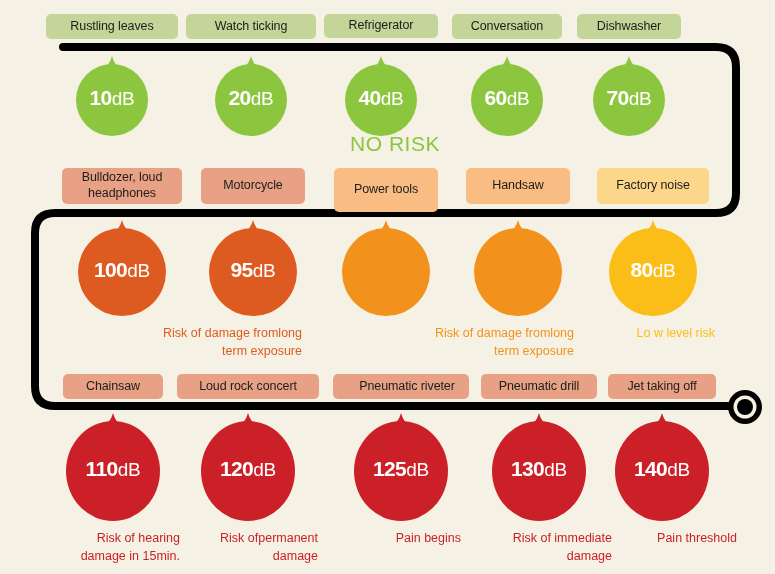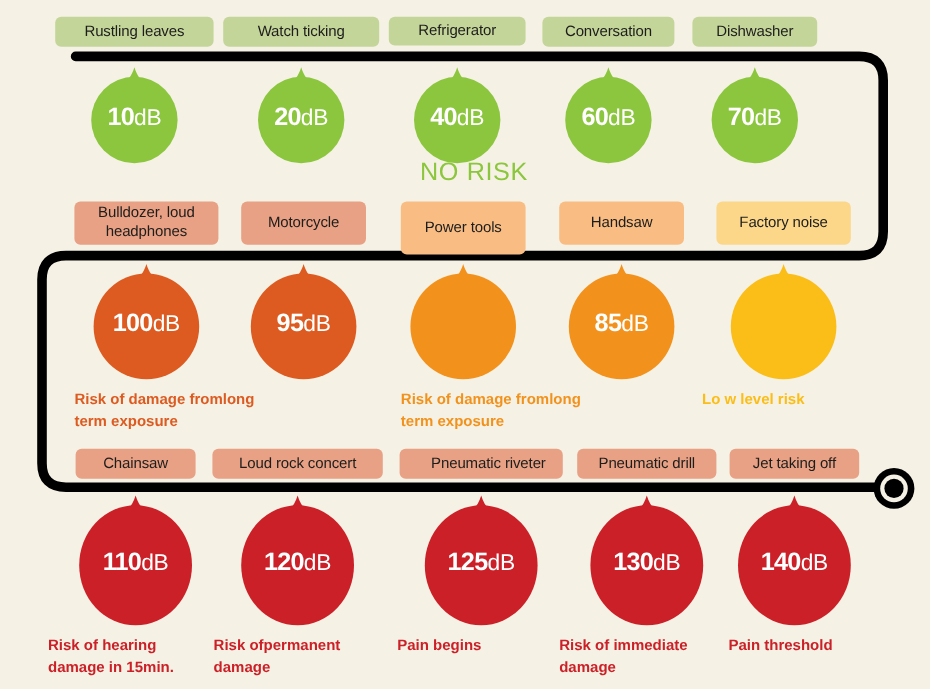--- a/index.html
+++ b/index.html
@@ -70,26 +70,25 @@
   }
   .dtext .unit {
     font-size: 19px;
     font-weight: normal;
     letter-spacing: -0.2px;
   }
 
   
   .caption {
     position: absolute;
-    text-align: left;
+    text-align: right;
     font-size: 12.5px;
     line-height: 1.45;
     z-index: 3;
     white-space: pre-line;
-    font-weight: bold;
   }
 
   
   #no-risk {
     position: absolute;
     left: 320px;
     top: 132px;
     width: 150px;
     text-align: center;
     font-size: 21px;
@@ -201,28 +200,28 @@
         </svg>
       </div>
       <div class="caption" style="left: 334px; top: 324px; width: 240px; color: rgb(242, 146, 29);">Risk of damage fromlong
 term exposure</div>
       <div class="chip" style="left: 466px; top: 168px; width: 104px; height: 36px; background: rgb(249, 189, 132);">Handsaw</div>
       <div class="drop" style="left: 474px; top: 220px; width: 88px; height: 96px;">
         <svg viewBox="0 0 88 96" width="88" height="96">
           <ellipse cx="44" cy="52" rx="44" ry="44" fill="#f2921d"></ellipse>
           <path d="M 44 0 C 46 7 50 12 55 15 L 33 15 C 38 12 42 7 44 0 Z" fill="#f2921d"></path>
         </svg>
-        <div class="dtext" style="top: 38px;"><span class="num">85</span><span class="unit">dB</span></div>
       </div>
       <div class="chip" style="left: 597px; top: 168px; width: 112px; height: 36px; background: rgb(252, 215, 138);">Factory noise</div>
       <div class="drop" style="left: 609px; top: 220px; width: 88px; height: 96px;">
         <svg viewBox="0 0 88 96" width="88" height="96">
           <ellipse cx="44" cy="52" rx="44" ry="44" fill="#fbbd18"></ellipse>
           <path d="M 44 0 C 46 7 50 12 55 15 L 33 15 C 38 12 42 7 44 0 Z" fill="#fbbd18"></path>
         </svg>
+        <div class="dtext" style="top: 38px;"><span class="num">80</span><span class="unit">dB</span></div>
       </div>
       <div class="caption" style="left: 585px; top: 324px; width: 130px; color: rgb(251, 189, 24);">Lo w level risk</div>
       <div class="chip" style="left: 63px; top: 374px; width: 100px; height: 25px; background: rgb(232, 161, 133);">Chainsaw</div>
       <div class="drop" style="left: 66px; top: 413px; width: 94px; height: 108px;">
         <svg viewBox="0 0 94 108" width="94" height="108">
           <ellipse cx="47" cy="58" rx="47" ry="50" fill="#cc2028"></ellipse>
           <path d="M 47 0 C 49 7 53 12 58 15 L 36 15 C 41 12 45 7 47 0 Z" fill="#cc2028"></path>
         </svg>
         <div class="dtext" style="top: 44px;"><span class="num">110</span><span class="unit">dB</span></div>
       </div>

